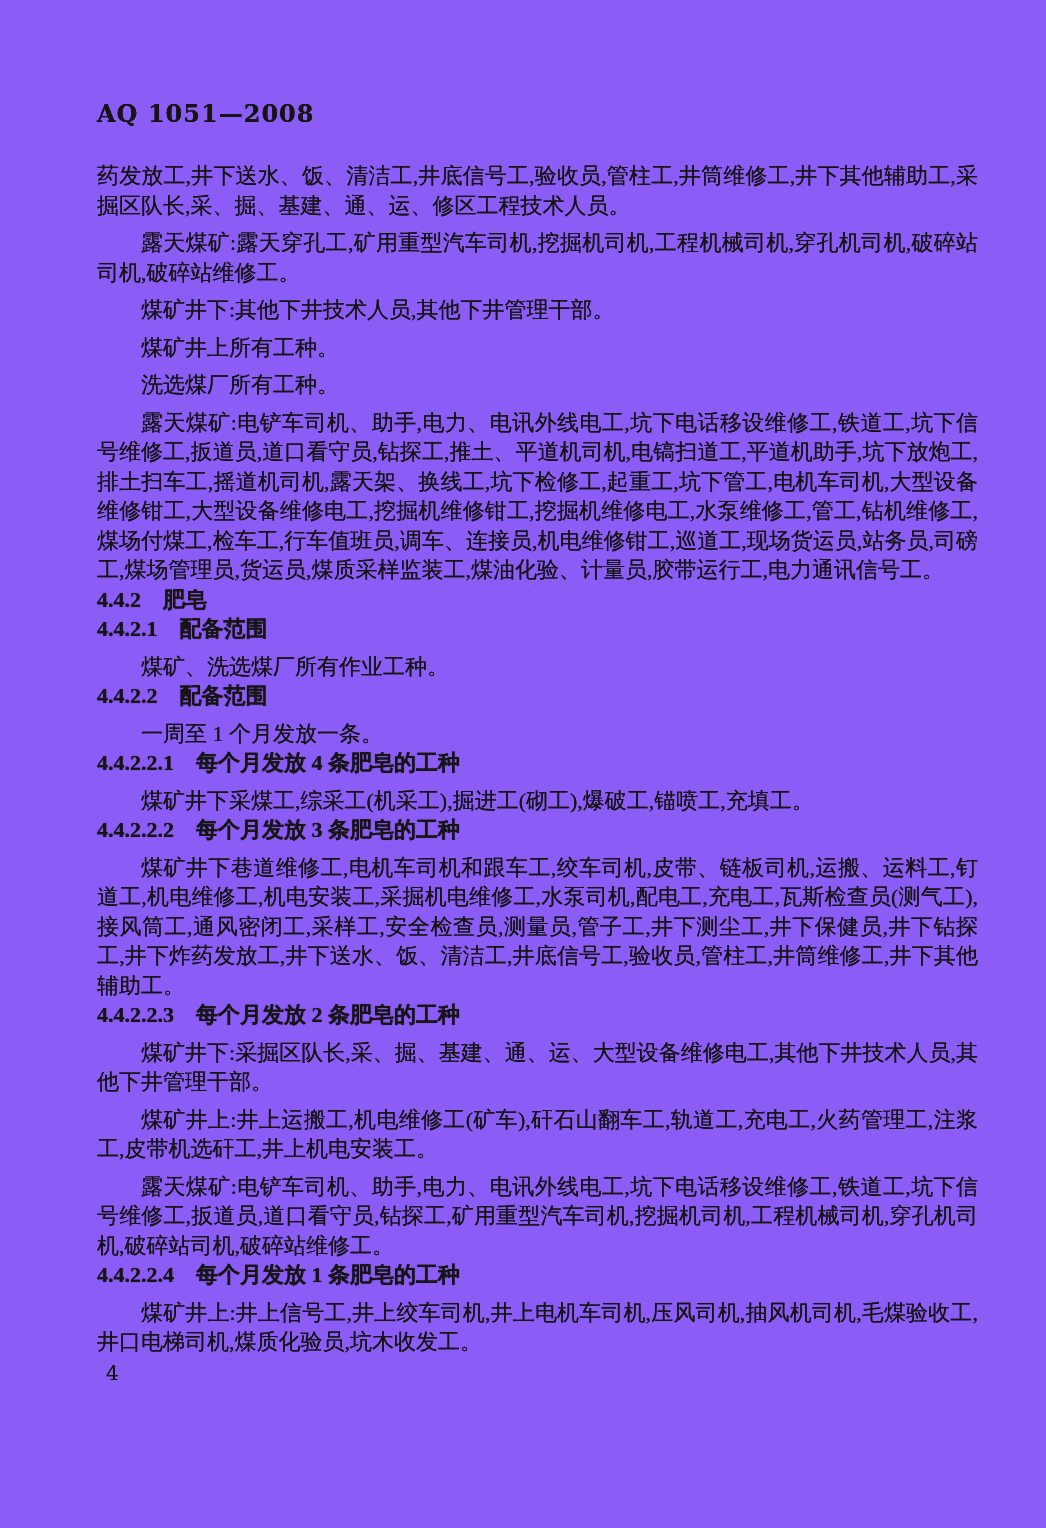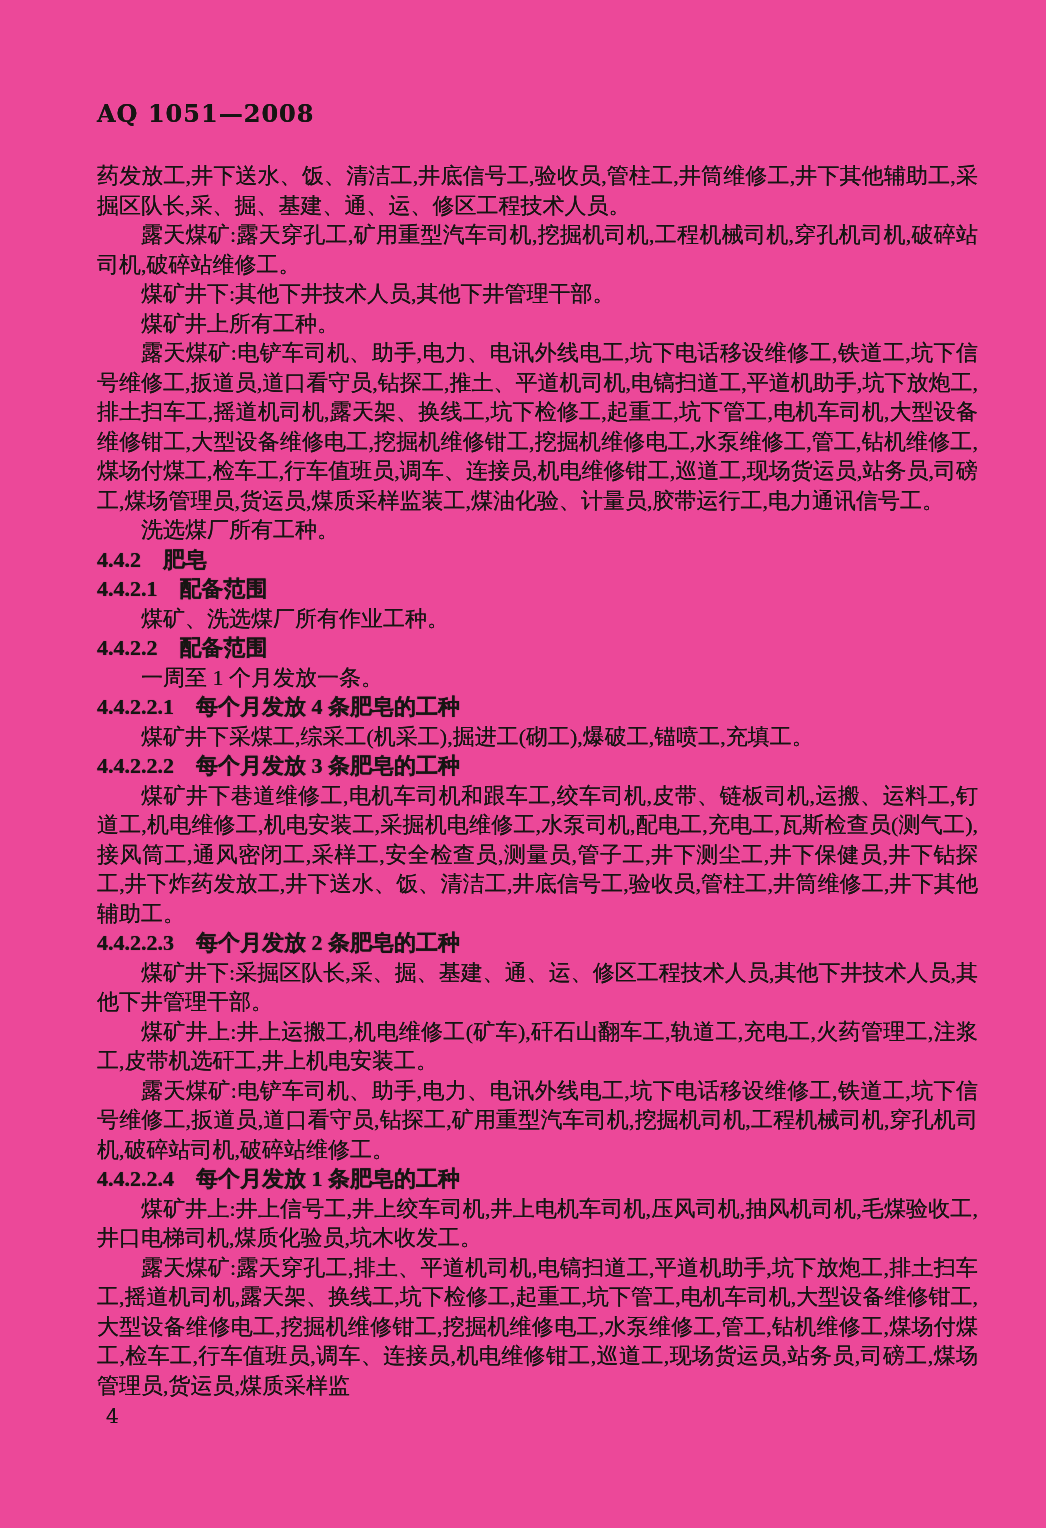--- a/index.html
+++ b/index.html
@@ -1,20 +1,20 @@
 <!DOCTYPE html>
 <html><head>
 <meta charset="utf-8">
 <style>
   html, body { margin: 0; padding: 0; background: #ffffff; }
   .page {
     position: relative;
     width: 1046px;
     height: 1528px;
-    background: #ec4899;
+    background: #8b5cf6;
     overflow: hidden;
     font-family: "DejaVu Serif", "Liberation Serif", serif;
     color: #161513;
   }
   .content {
     position: absolute;
     left: 97px;
     top: 98px;
     width: 881px;
   }
@@ -30,21 +30,21 @@
     margin: 0;
     font-size: 22px;
     line-height: 29.5px;
     text-align: justify;
     text-justify: inter-ideograph;
     letter-spacing: 0px;
     text-shadow: 0 0 0.4px currentColor;
     font-family: Liberation Serif, serif;
   }
   .textblock p.cont { text-indent: 0; }
-  .textblock p.para { text-indent: 2em; }
+  .textblock p.para { text-indent: 2em; margin-top: 8px; }
   .textblock p.heading {
     font-weight: bold;
     text-indent: 0;
     text-shadow: 0 0 0.7px currentColor;
   }
   .page-number {
     margin-top: 2px;
     padding-left: 9px;
     font-size: 20px;
     line-height: 29.5px;
@@ -57,36 +57,35 @@
 <div class="page">
   <div class="content">
 
     <div class="std-code">AQ 1051—2008</div>
 
     <div class="textblock">
       <p class="cont">药发放工,井下送水、饭、清洁工,井底信号工,验收员,管柱工,井筒维修工,井下其他辅助工,采掘区队长,采、掘、基建、通、运、修区工程技术人员。</p>
       <p class="para">露天煤矿:露天穿孔工,矿用重型汽车司机,挖掘机司机,工程机械司机,穿孔机司机,破碎站司机,破碎站维修工。</p>
       <p class="para">煤矿井下:其他下井技术人员,其他下井管理干部。</p>
       <p class="para">煤矿井上所有工种。</p>
+      <p class="para">洗选煤厂所有工种。</p>
       <p class="para">露天煤矿:电铲车司机、助手,电力、电讯外线电工,坑下电话移设维修工,铁道工,坑下信号维修工,扳道员,道口看守员,钻探工,推土、平道机司机,电镐扫道工,平道机助手,坑下放炮工,排土扫车工,摇道机司机,露天架、换线工,坑下检修工,起重工,坑下管工,电机车司机,大型设备维修钳工,大型设备维修电工,挖掘机维修钳工,挖掘机维修电工,水泵维修工,管工,钻机维修工,煤场付煤工,检车工,行车值班员,调车、连接员,机电维修钳工,巡道工,现场货运员,站务员,司磅工,煤场管理员,货运员,煤质采样监装工,煤油化验、计量员,胶带运行工,电力通讯信号工。</p>
-      <p class="para">洗选煤厂所有工种。</p>
       <p class="heading">4.4.2　肥皂</p>
       <p class="heading">4.4.2.1　配备范围</p>
       <p class="para">煤矿、洗选煤厂所有作业工种。</p>
       <p class="heading">4.4.2.2　配备范围</p>
       <p class="para">一周至 1 个月发放一条。</p>
       <p class="heading">4.4.2.2.1　每个月发放 4 条肥皂的工种</p>
       <p class="para">煤矿井下采煤工,综采工(机采工),掘进工(砌工),爆破工,锚喷工,充填工。</p>
       <p class="heading">4.4.2.2.2　每个月发放 3 条肥皂的工种</p>
       <p class="para">煤矿井下巷道维修工,电机车司机和跟车工,绞车司机,皮带、链板司机,运搬、运料工,钉道工,机电维修工,机电安装工,采掘机电维修工,水泵司机,配电工,充电工,瓦斯检查员(测气工),接风筒工,通风密闭工,采样工,安全检查员,测量员,管子工,井下测尘工,井下保健员,井下钻探工,井下炸药发放工,井下送水、饭、清洁工,井底信号工,验收员,管柱工,井筒维修工,井下其他辅助工。</p>
       <p class="heading">4.4.2.2.3　每个月发放 2 条肥皂的工种</p>
-      <p class="para">煤矿井下:采掘区队长,采、掘、基建、通、运、修区工程技术人员,其他下井技术人员,其他下井管理干部。</p>
+      <p class="para">煤矿井下:采掘区队长,采、掘、基建、通、运、大型设备维修电工,其他下井技术人员,其他下井管理干部。</p>
       <p class="para">煤矿井上:井上运搬工,机电维修工(矿车),矸石山翻车工,轨道工,充电工,火药管理工,注浆工,皮带机选矸工,井上机电安装工。</p>
       <p class="para">露天煤矿:电铲车司机、助手,电力、电讯外线电工,坑下电话移设维修工,铁道工,坑下信号维修工,扳道员,道口看守员,钻探工,矿用重型汽车司机,挖掘机司机,工程机械司机,穿孔机司机,破碎站司机,破碎站维修工。</p>
       <p class="heading">4.4.2.2.4　每个月发放 1 条肥皂的工种</p>
       <p class="para">煤矿井上:井上信号工,井上绞车司机,井上电机车司机,压风司机,抽风机司机,毛煤验收工,井口电梯司机,煤质化验员,坑木收发工。</p>
-      <p class="para">露天煤矿:露天穿孔工,排土、平道机司机,电镐扫道工,平道机助手,坑下放炮工,排土扫车工,摇道机司机,露天架、换线工,坑下检修工,起重工,坑下管工,电机车司机,大型设备维修钳工,大型设备维修电工,挖掘机维修钳工,挖掘机维修电工,水泵维修工,管工,钻机维修工,煤场付煤工,检车工,行车值班员,调车、连接员,机电维修钳工,巡道工,现场货运员,站务员,司磅工,煤场管理员,货运员,煤质采样监</p>
     </div>
 
     <div class="page-number">4</div>
 
   </div>
 </div>
 
 </body></html>

